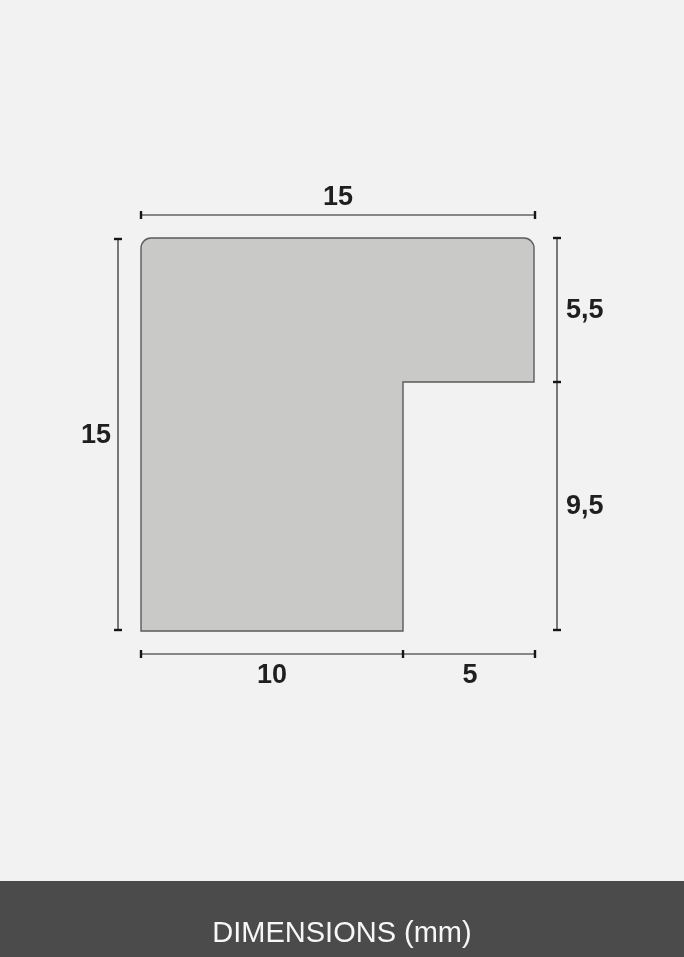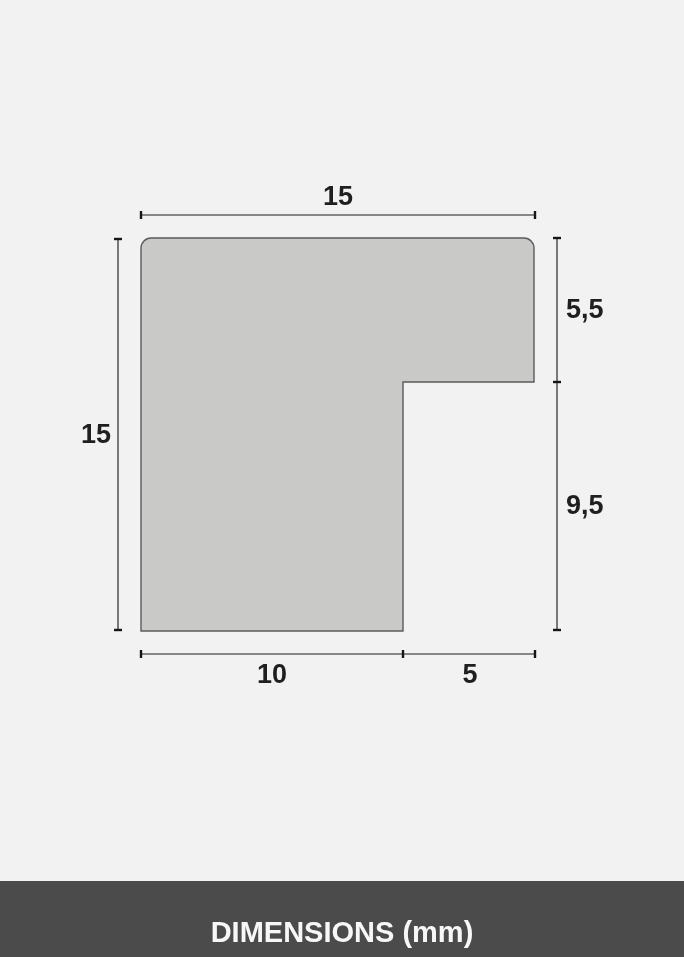--- a/index.html
+++ b/index.html
@@ -1,19 +1,19 @@
 <!DOCTYPE html>
 <html><head>
 <meta charset="utf-8">
 <style>
 html,body{margin:0;padding:0;}
 body{width:684px;height:957px;background:#f2f2f2;font-family:"Liberation Sans",sans-serif;overflow:hidden;position:relative;}
 svg text{font-family:"Liberation Sans",sans-serif;font-weight:bold;fill:#1f1f1f;}
 #footer{position:absolute;left:0;top:881px;width:684px;height:76px;background:#4b4b4b;}
-#footer .t{position:absolute;left:0;top:37px;width:684px;text-align:center;font-size:29px;font-weight:bold;color:#f7f7f7;line-height:29px;letter-spacing:0px;}
+#footer .t{position:absolute;left:0;top:37px;width:684px;text-align:center;font-size:29px;font-weight:normal;color:#f7f7f7;line-height:29px;letter-spacing:0px;}
 </style>
 </head>
 <body>
 
 <svg width="684" height="957" viewBox="0 0 684 957">
 
   <path d="M151,238 H524 A10,10 0 0 1 534,248 V382 H403 V631 H141 V248 A10,10 0 0 1 151,238 Z" fill="#c9c9c8" stroke="#5b5b5b" stroke-width="1.4"></path>
 
   <line x1="141" y1="215" x2="535" y2="215" stroke="#636363" stroke-width="1.7"></line>
 

